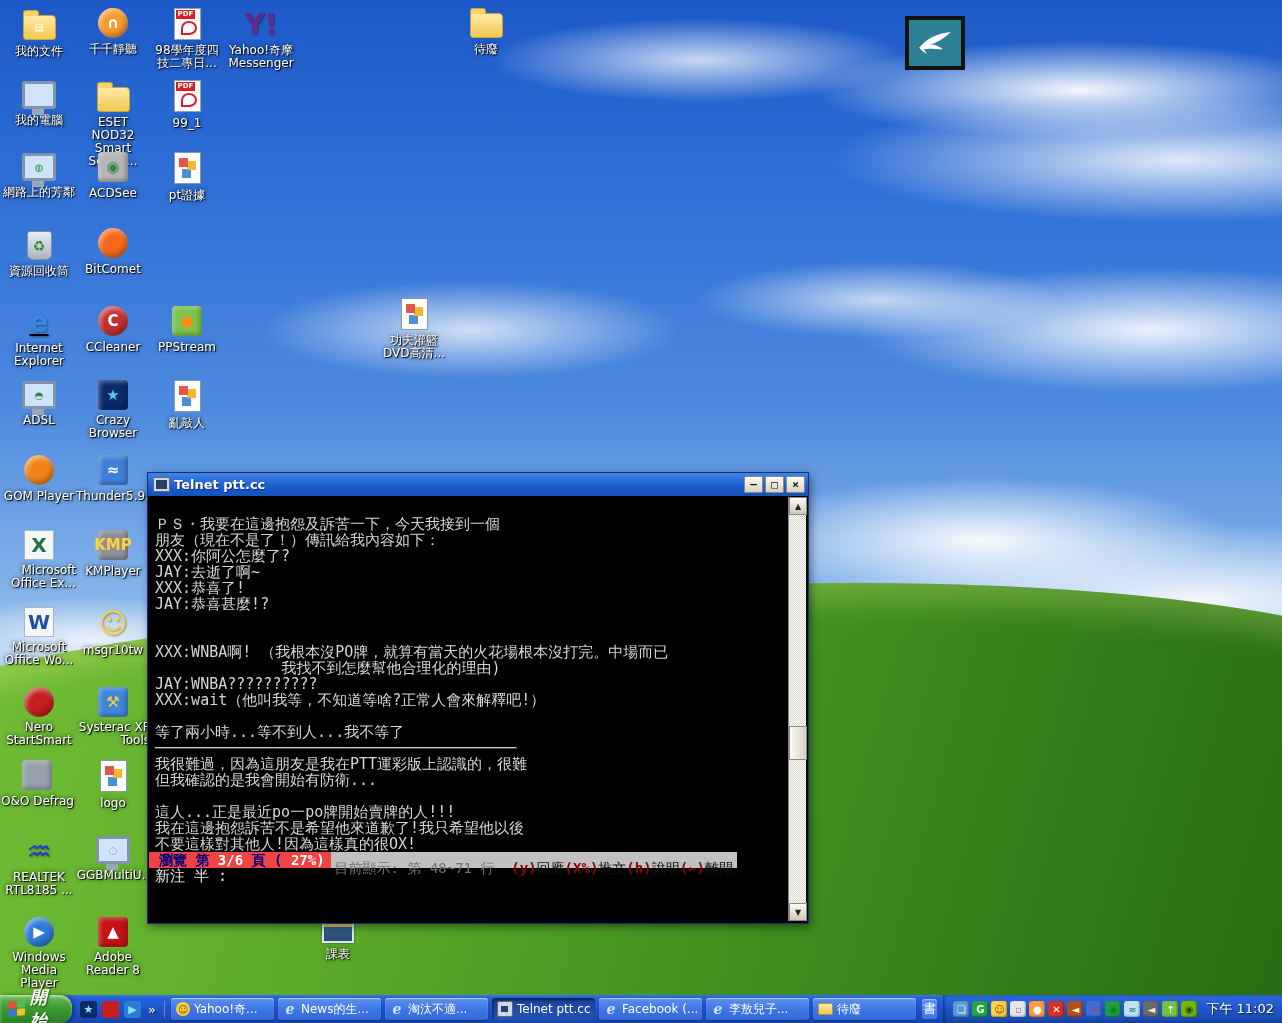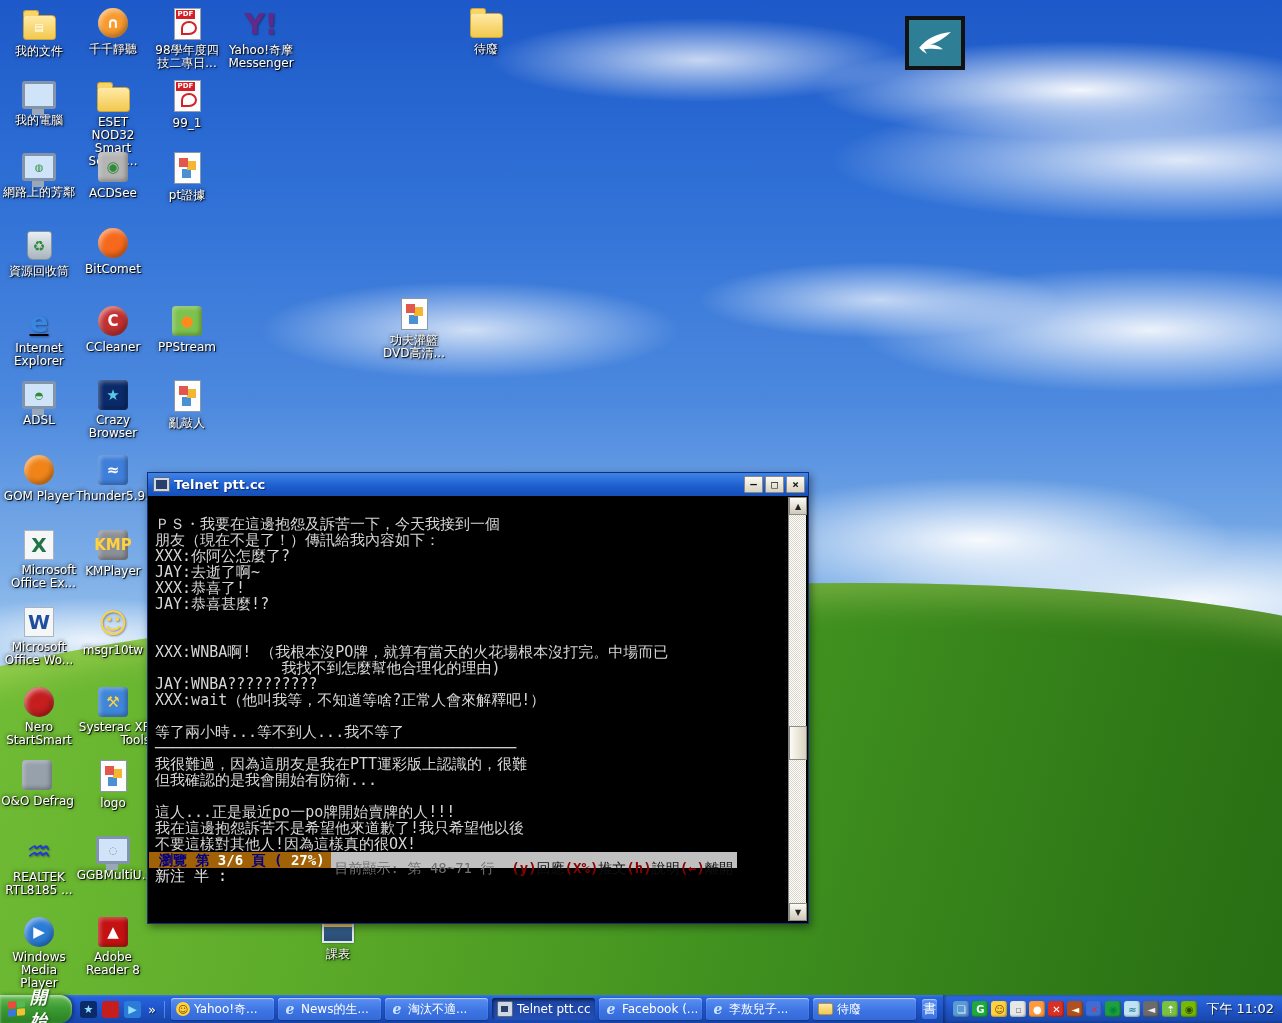--- a/index.html
+++ b/index.html
@@ -52,21 +52,21 @@
   .tbar{height:23px;background:linear-gradient(#3f84e8,#1c5ccd 60%,#1650b8);display:flex;align-items:center;padding:0 3px;}
   .ticon{width:15px;height:13px;background:#cfd8e2;border:1px solid #5a6a7a;border-radius:1px;margin:0 4px 0 2px;position:relative;}
   .ticon::after{content:"";position:absolute;inset:2px;background:#28406a;}
   .ttitle{color:#fff;font-weight:bold;font-size:13px;text-shadow:1px 1px 1px #0a2a6a;flex:1;}
   .tbtns{display:flex;gap:2px;}
   .wbtn{width:19px;height:17px;background:linear-gradient(#fdfbf4,#d8d2c0);border:1px solid #888;border-radius:1px;font-size:11px;line-height:13px;font-weight:bold;color:#111;padding:0;font-family:"DejaVu Sans Mono",monospace;}
   .tclient{position:absolute;left:1px;right:19px;top:23px;bottom:1px;background:#000;padding:4px 0 0 6px;overflow:hidden;
     font-family:"DejaVu Sans Mono",monospace;font-size:15px;line-height:16px;color:#d6d6d6;}
   .tline{white-space:pre;height:16px;}
   .statusbar{display:flex;height:16px;font-size:14px;white-space:pre;margin-left:-6px;}
-  .st-left{background:#a16207;color:#000080;padding:0 6px 0 10px;font-weight:bold;}
+  .st-left{background:#ef4444;color:#000080;padding:0 6px 0 10px;font-weight:bold;}
   .st-left .c-white{color:#fff;}
   .st-right{background:#c0c0c0;color:#707070;flex:0 0 auto;padding:8px 4px;}
   .st-keys .key-k{color:#8b0000;font-weight:bold;}
   .st-keys .key-l{color:#111;}
   .inputline{height:16px;white-space:pre;color:#e8e8e8;}
   .vscroll{position:absolute;top:24px;right:2px;bottom:2px;width:17px;background:#ece9d8 repeating-conic-gradient(#fff 0 25%,#d8d4c8 0 50%) 0 0/2px 2px;border-left:1px solid #888;}
   .sb-up,.sb-down{position:absolute;left:0;width:16px;height:16px;background:linear-gradient(#fdfbf4,#cfc9b8);border:1px solid #8a8a8a;font-size:8px;display:flex;align-items:center;justify-content:center;color:#222;}
   .sb-up{top:0;} .sb-down{bottom:0;}
   .sb-thumb{position:absolute;left:0;top:54%;width:16px;height:32px;background:linear-gradient(90deg,#fdfbf4,#d8d2c0);border:1px solid #8a8a8a;}
 

